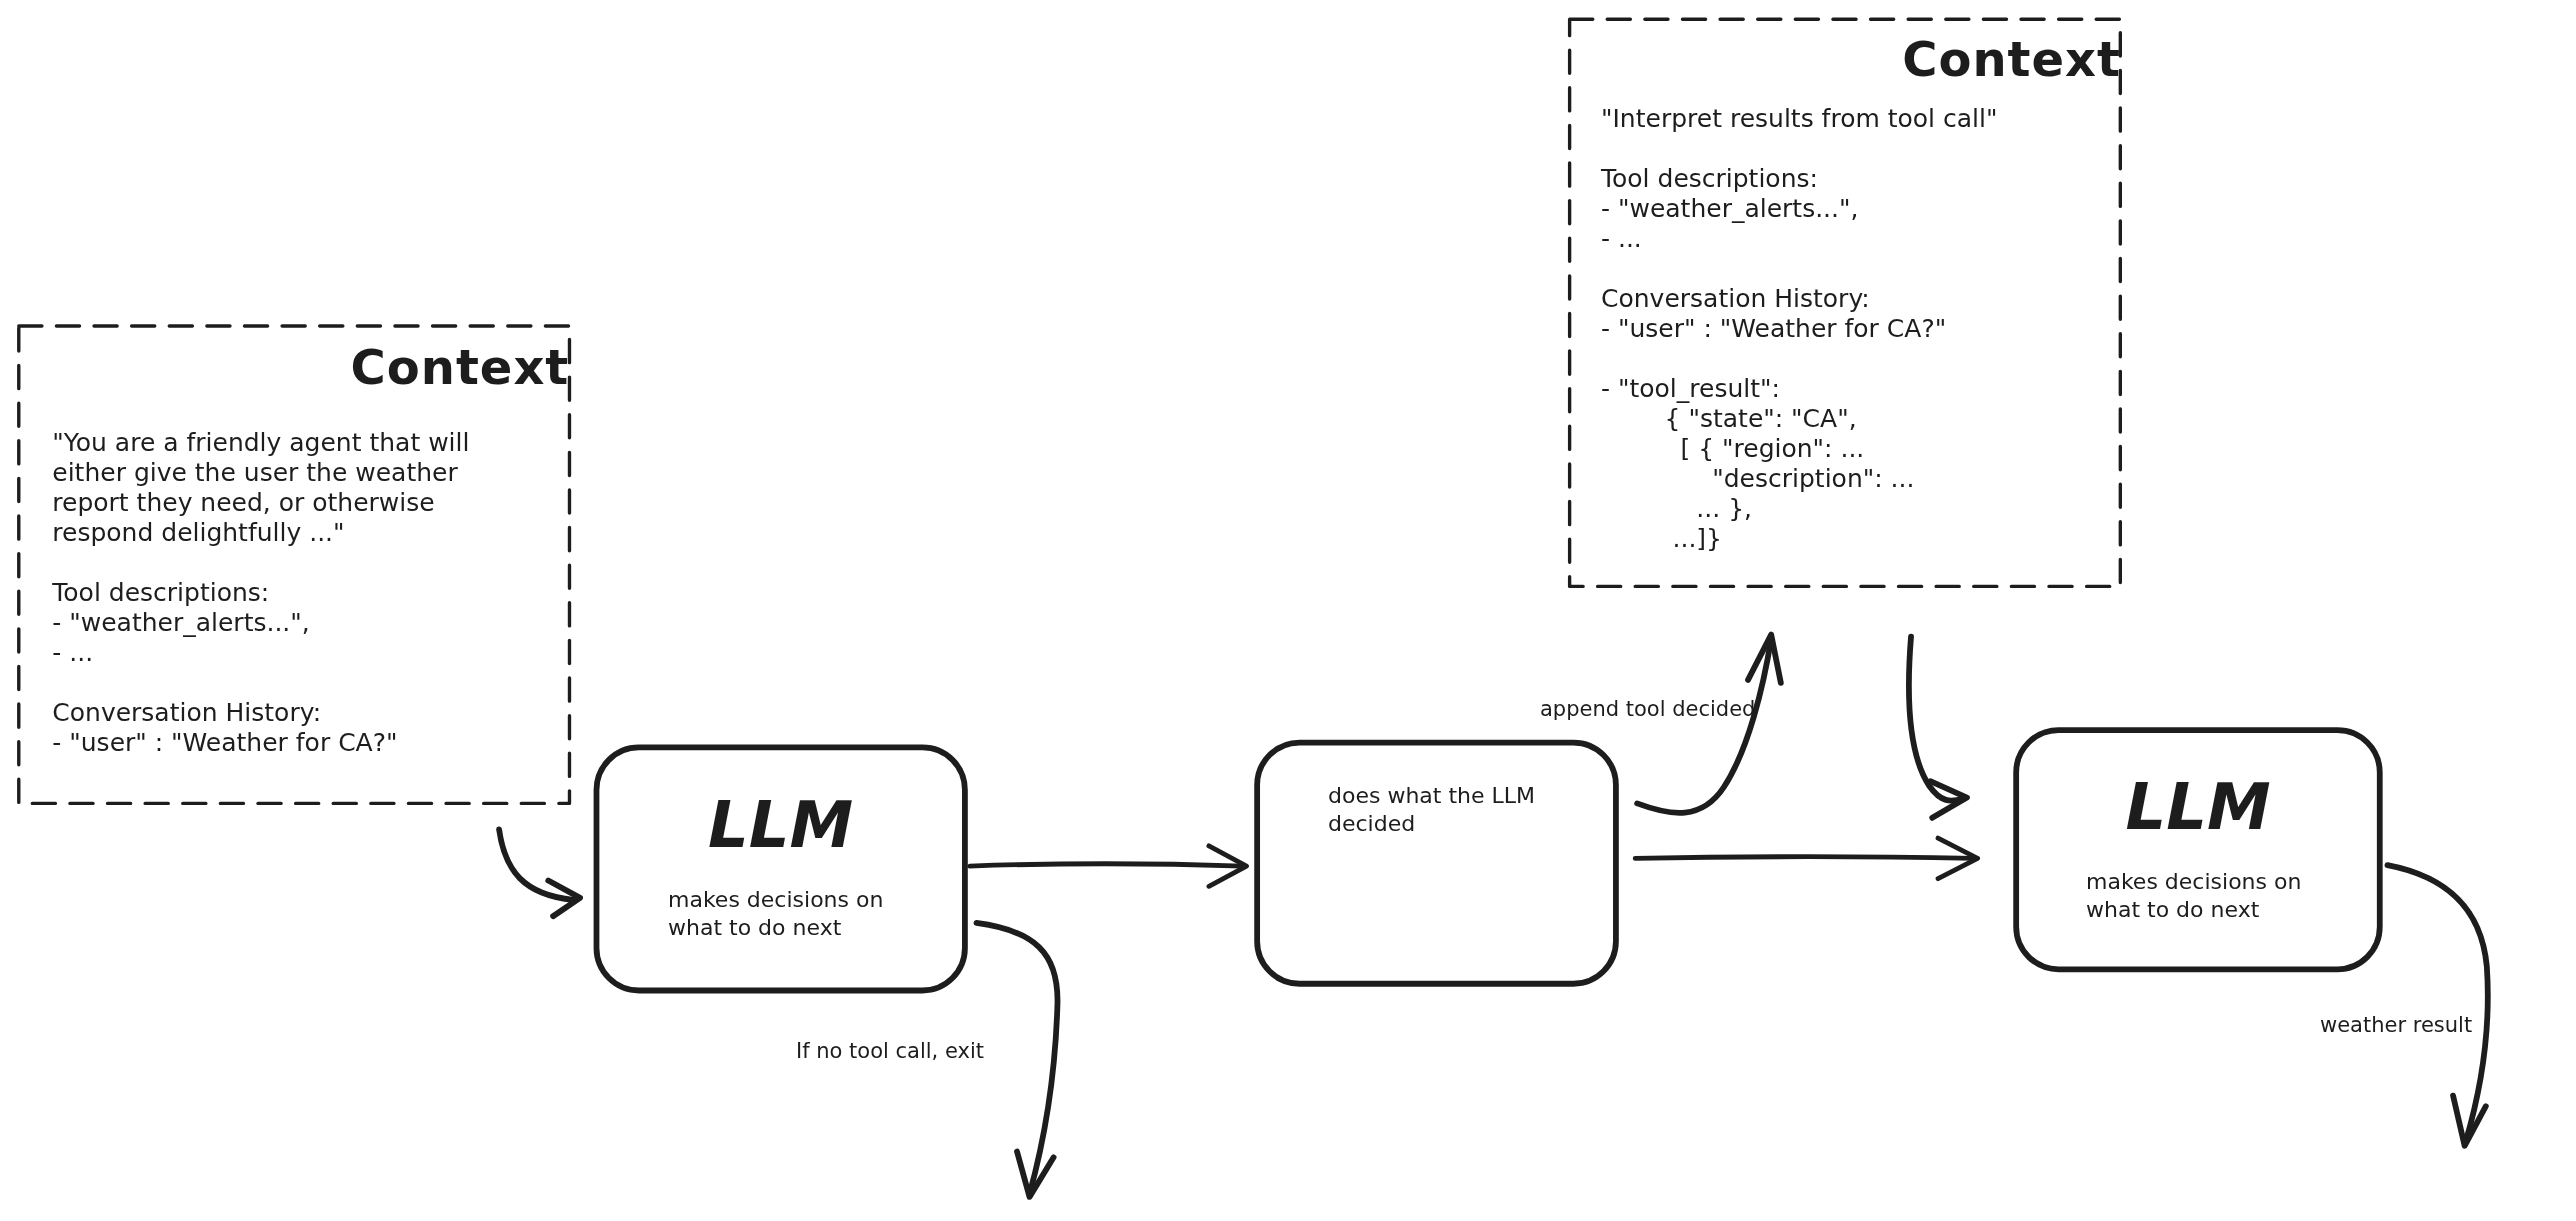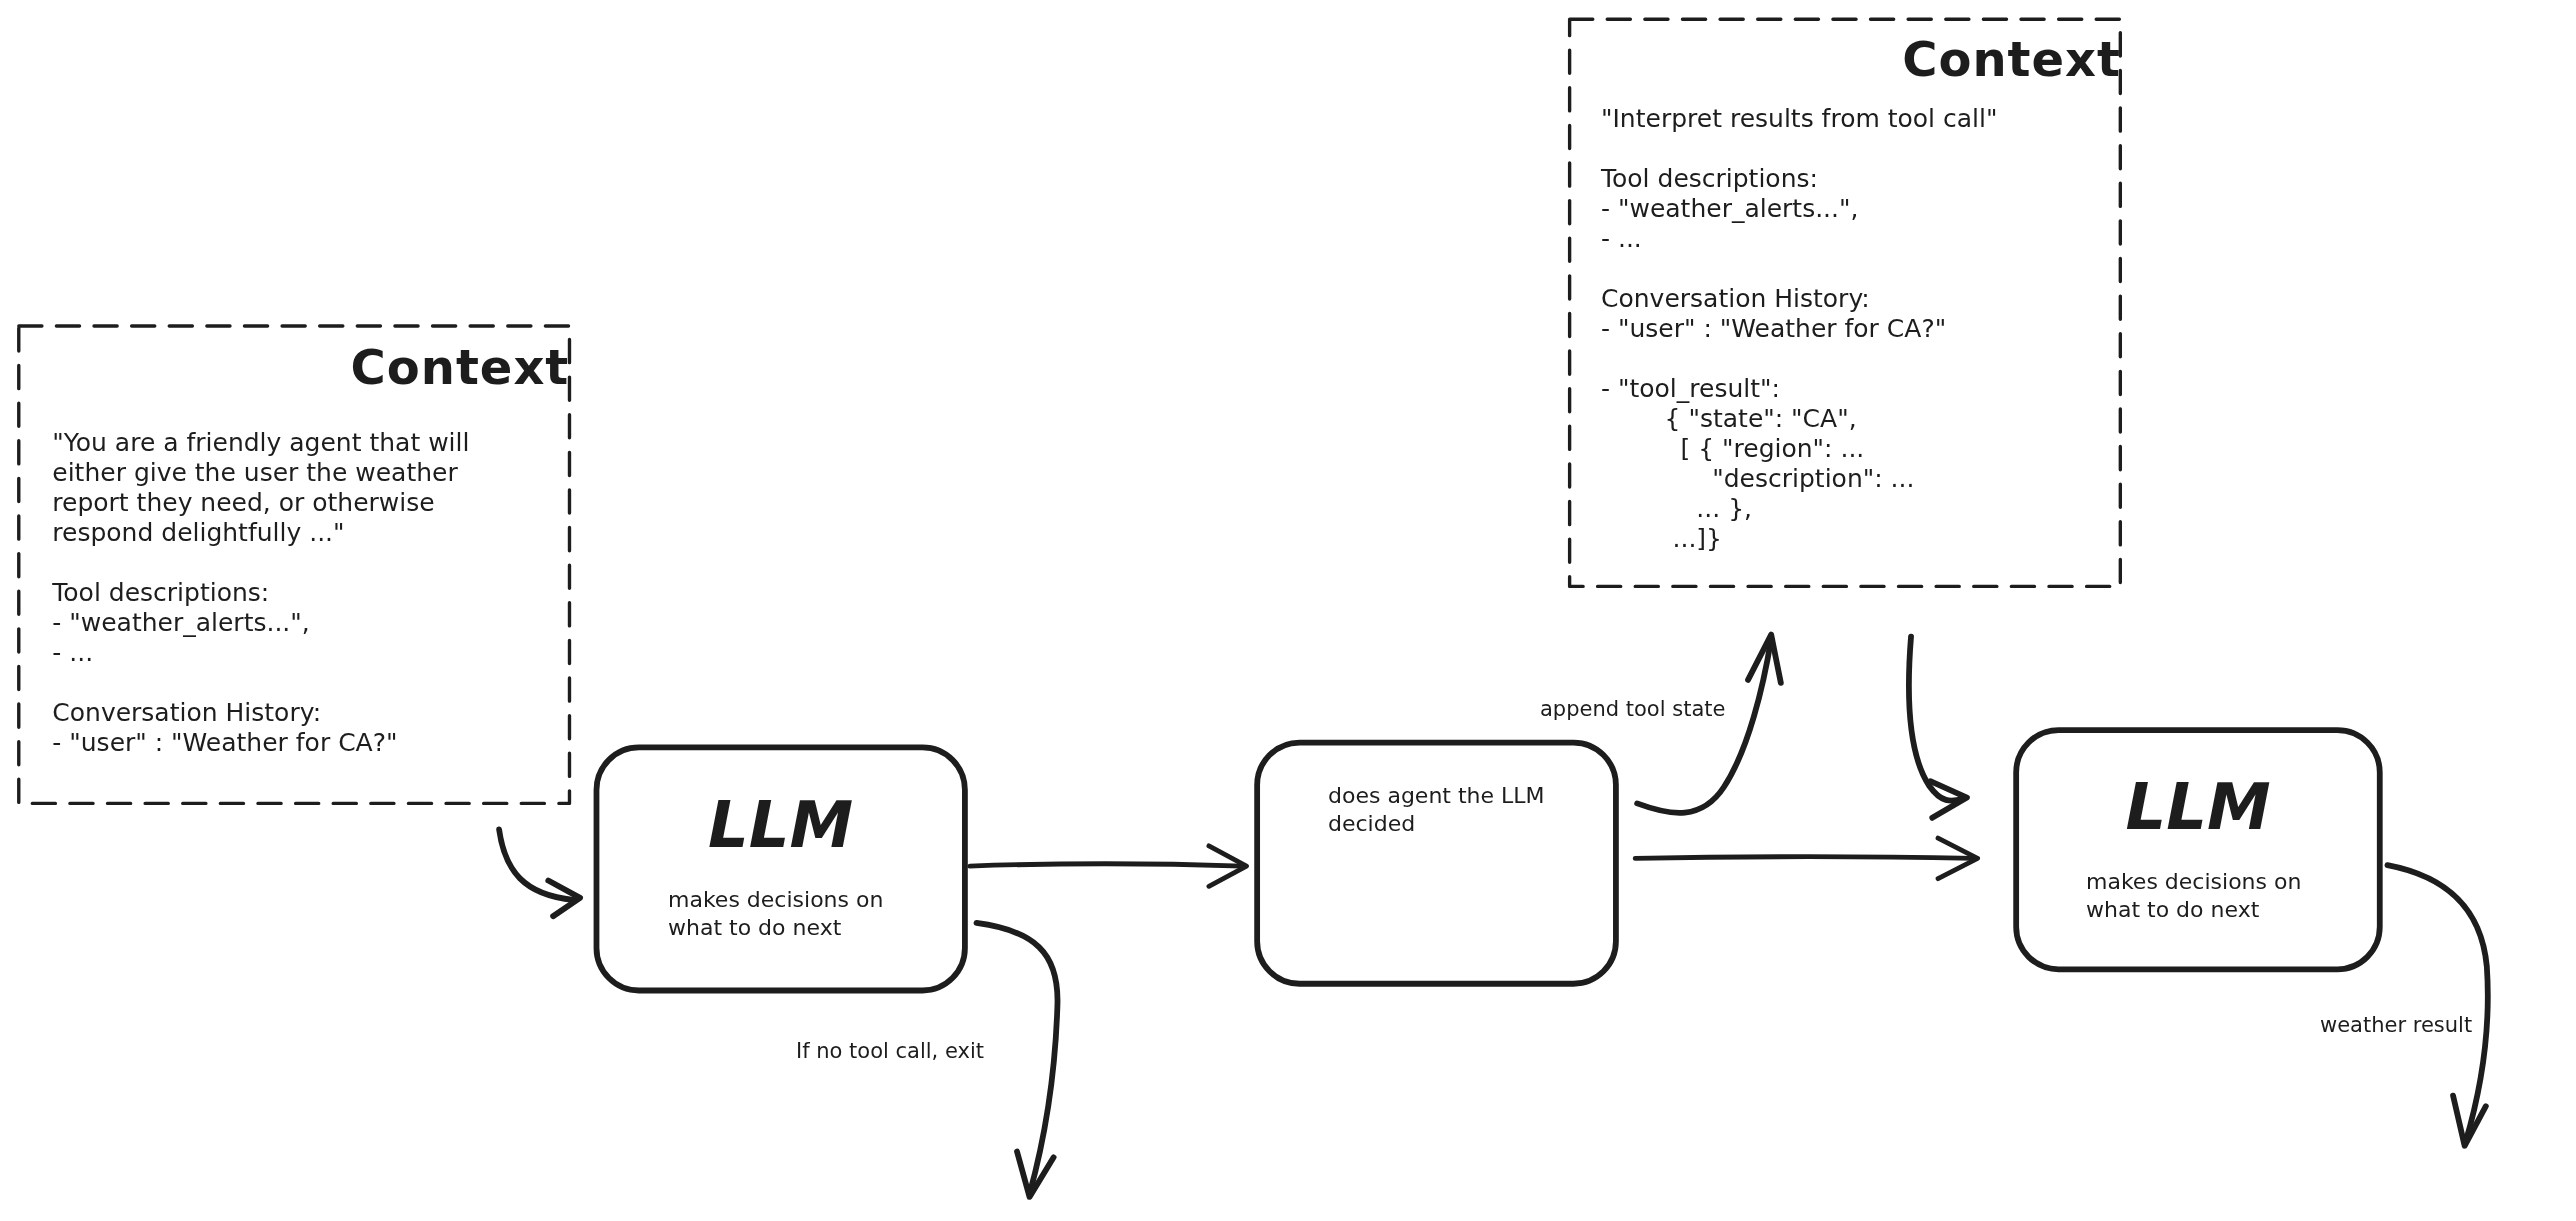--- a/index.html
+++ b/index.html
@@ -123,28 +123,28 @@
          ...]}</div>
   </div>
 
   <div class="node node-llm1">
     <div class="node-title italic">LLM</div>
     <div class="node-sub">makes decisions on
 what to do next</div>
   </div>
 
   <div class="node node-tool">
-    <div class="node-sub">does agent the LLM
+    <div class="node-sub">does what the LLM
 decided</div>
   </div>
 
   <div class="node node-llm2">
     <div class="node-title italic">LLM</div>
     <div class="node-sub">makes decisions on
 what to do next</div>
   </div>
 
-  <div class="flow-label lbl-append">append tool state</div>
+  <div class="flow-label lbl-append">append tool decided</div>
   <div class="flow-label lbl-exit">If no tool call, exit</div>
   <div class="flow-label lbl-return">weather result</div>
 
 </div>
 
 
 </body></html>

